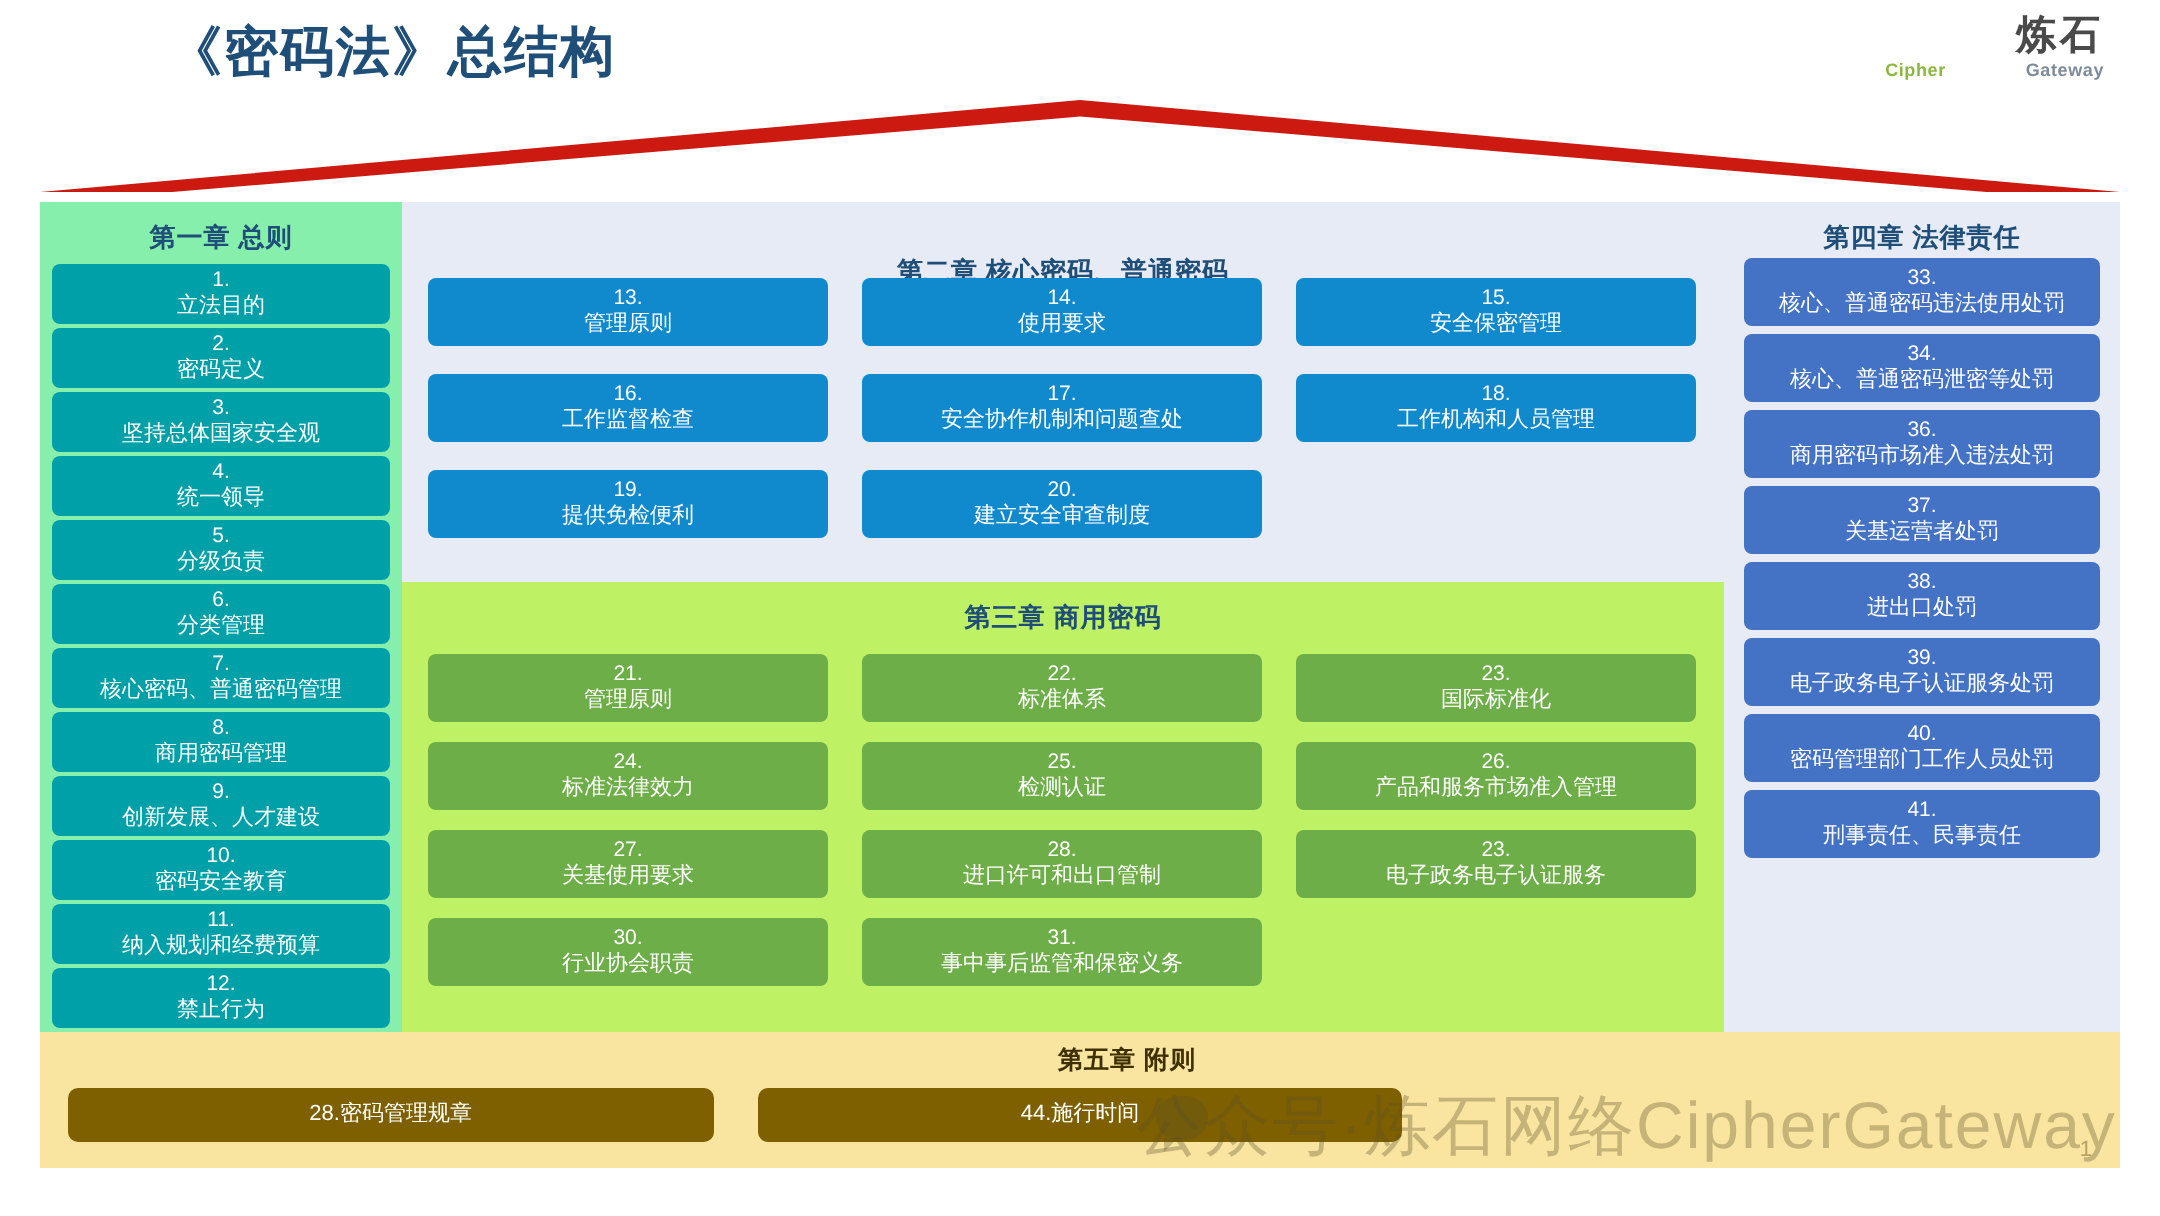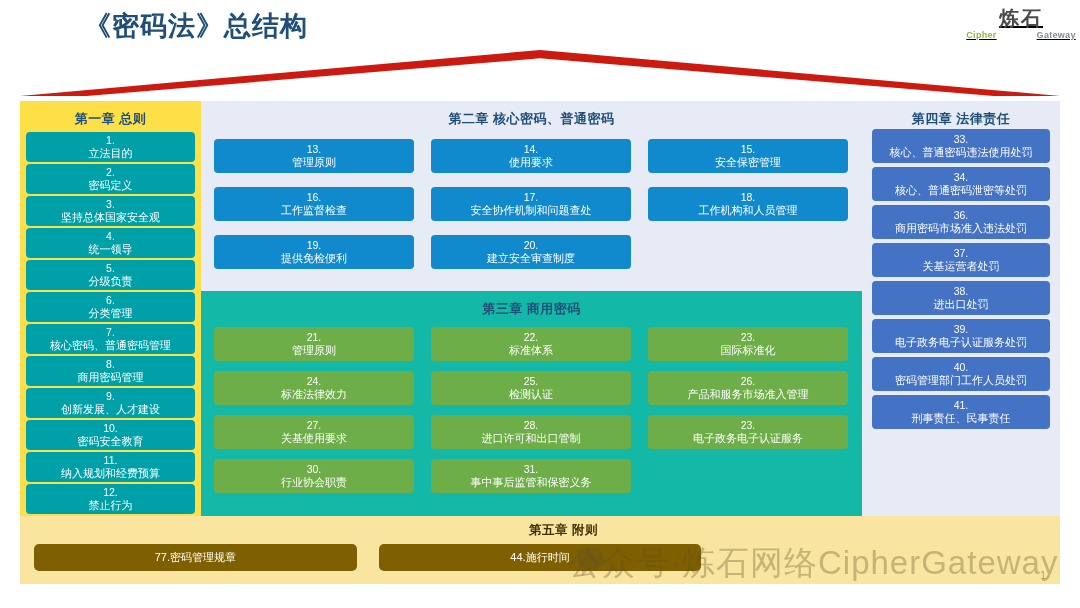--- a/index.html
+++ b/index.html
@@ -10,21 +10,21 @@
     overflow: hidden;
   }
   #slide { position: relative; width: 1080px; height: 608px; background: #fff; border-radius: 10px; }
 
   
   .title {
     position: absolute; left: 84px; top: 8px;
     font-size: 27px; font-weight: bold; color: #1F4E79;
     letter-spacing: 1px; white-space: nowrap;
   }
-  .logo { position: absolute; right: 4px; top: 8px; text-align: center; width: 110px; text-decoration: underline; }
+  .logo { position: absolute; right: 28px; top: 8px; text-align: right; width: 110px; }
   .logo-cn {
     font-size: 20px; font-weight: bold; color: #4A4A4A;
     letter-spacing: 2px; line-height: 1.05;
   }
   .logo-en { font-size: 9px; font-weight: bold; letter-spacing: .3px; margin-top: 1px; }
   .logo-en .cipher { color: #8CB83F; }
   .logo-en .gateway { color: #7E8B9A; padding-left: 40px; }
 
   
   .banner {
@@ -39,44 +39,44 @@
     position: absolute; left: 0; right: 0; top: 12px;
     text-align: center; color: #ffffff; font-size: 17px; font-weight: bold;
     letter-spacing: 1px;
   }
 
   
   .board { position: absolute; left: 20px; top: 101px; width: 1040px; height: 415px; }
 
   .col-ch1 {
     position: absolute; left: 0; top: 0; width: 181px; height: 415px;
-    background: #fde047;
+    background: #86efac;
   }
   .mid {
     position: absolute; left: 181px; top: 0; width: 661px; height: 415px;
   }
   .ch2-area {
     position: absolute; left: 0; top: 0; width: 661px; height: 190px;
     background: #E6EBF5;
   }
   .ch3-area {
     position: absolute; left: 0; top: 190px; width: 661px; height: 259px;
-    background: #14b8a6;
+    background: #bef264;
   }
   .col-ch4 {
     position: absolute; left: 842px; top: 0; width: 198px; height: 415px;
     background: #E6EBF5;
   }
 
   .sec-head {
     text-align: center; font-size: 13px; font-weight: bold; color: #1F4E79;
     letter-spacing: .5px;
   }
   .sec-head.ch1 { padding-top: 9px; }
-  .sec-head.ch2 { padding-top: 9px; }
+  .sec-head.ch2 { padding-top: 26px; }
   .sec-head.ch3 { padding-top: 9px; }
   .sec-head.ch4 { padding-top: 9px; }
 
   
   .chip {
     border-radius: 4px; color: #ffffff; text-align: center;
     font-size: 11px; line-height: 1.18;
     display: flex; flex-direction: column; align-items: center; justify-content: center;
   }
   .chip .num { font-size: 10.5px; }
@@ -352,21 +352,21 @@
           </div>
       </div>
     </div>
 
   </div>
 
   <div class="ch5">
     <div class="sec-head">第五章 附则</div>
     <div class="ch5-row">
       <div class="chip">
-          <span class="txt">77.密码管理规章</span>
+          <span class="txt">28.密码管理规章</span>
         </div>
       <div class="chip">
           <span class="txt">44.施行时间</span>
         </div>
     </div>
     <div class="page-num">1</div>
   </div>
 
   <div class="wm-bubble"></div>
   <div class="watermark">公众号·炼石网络CipherGateway</div>

